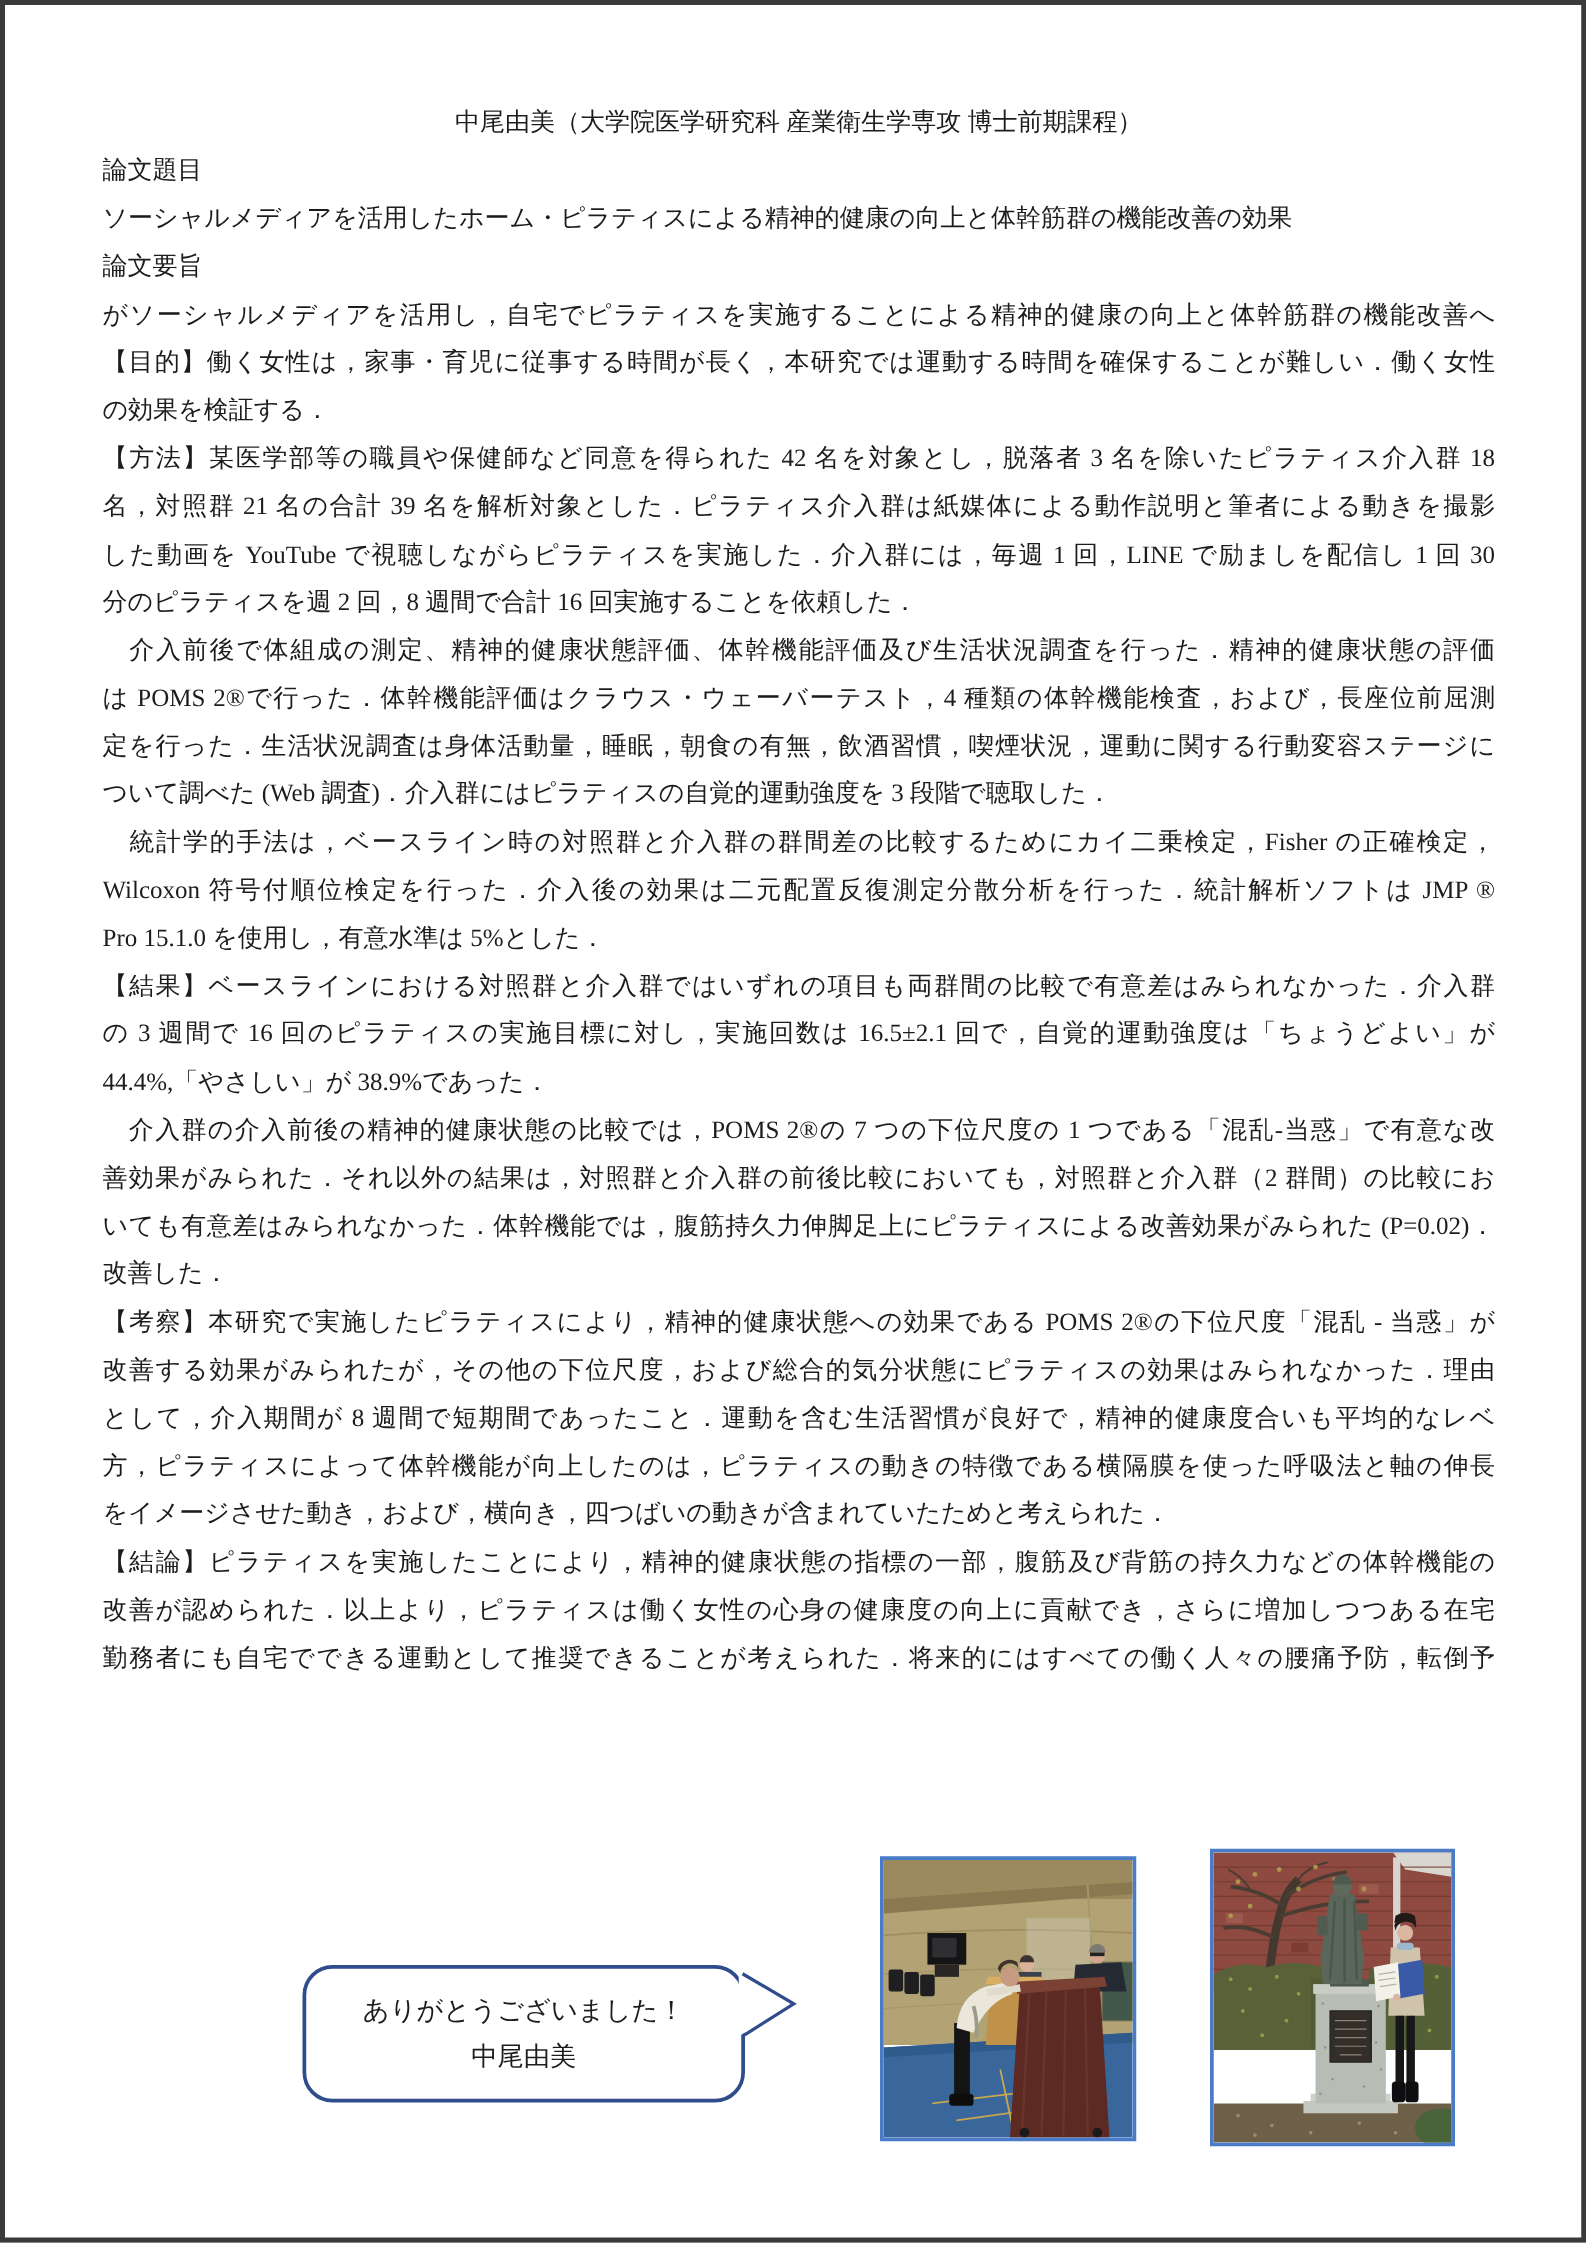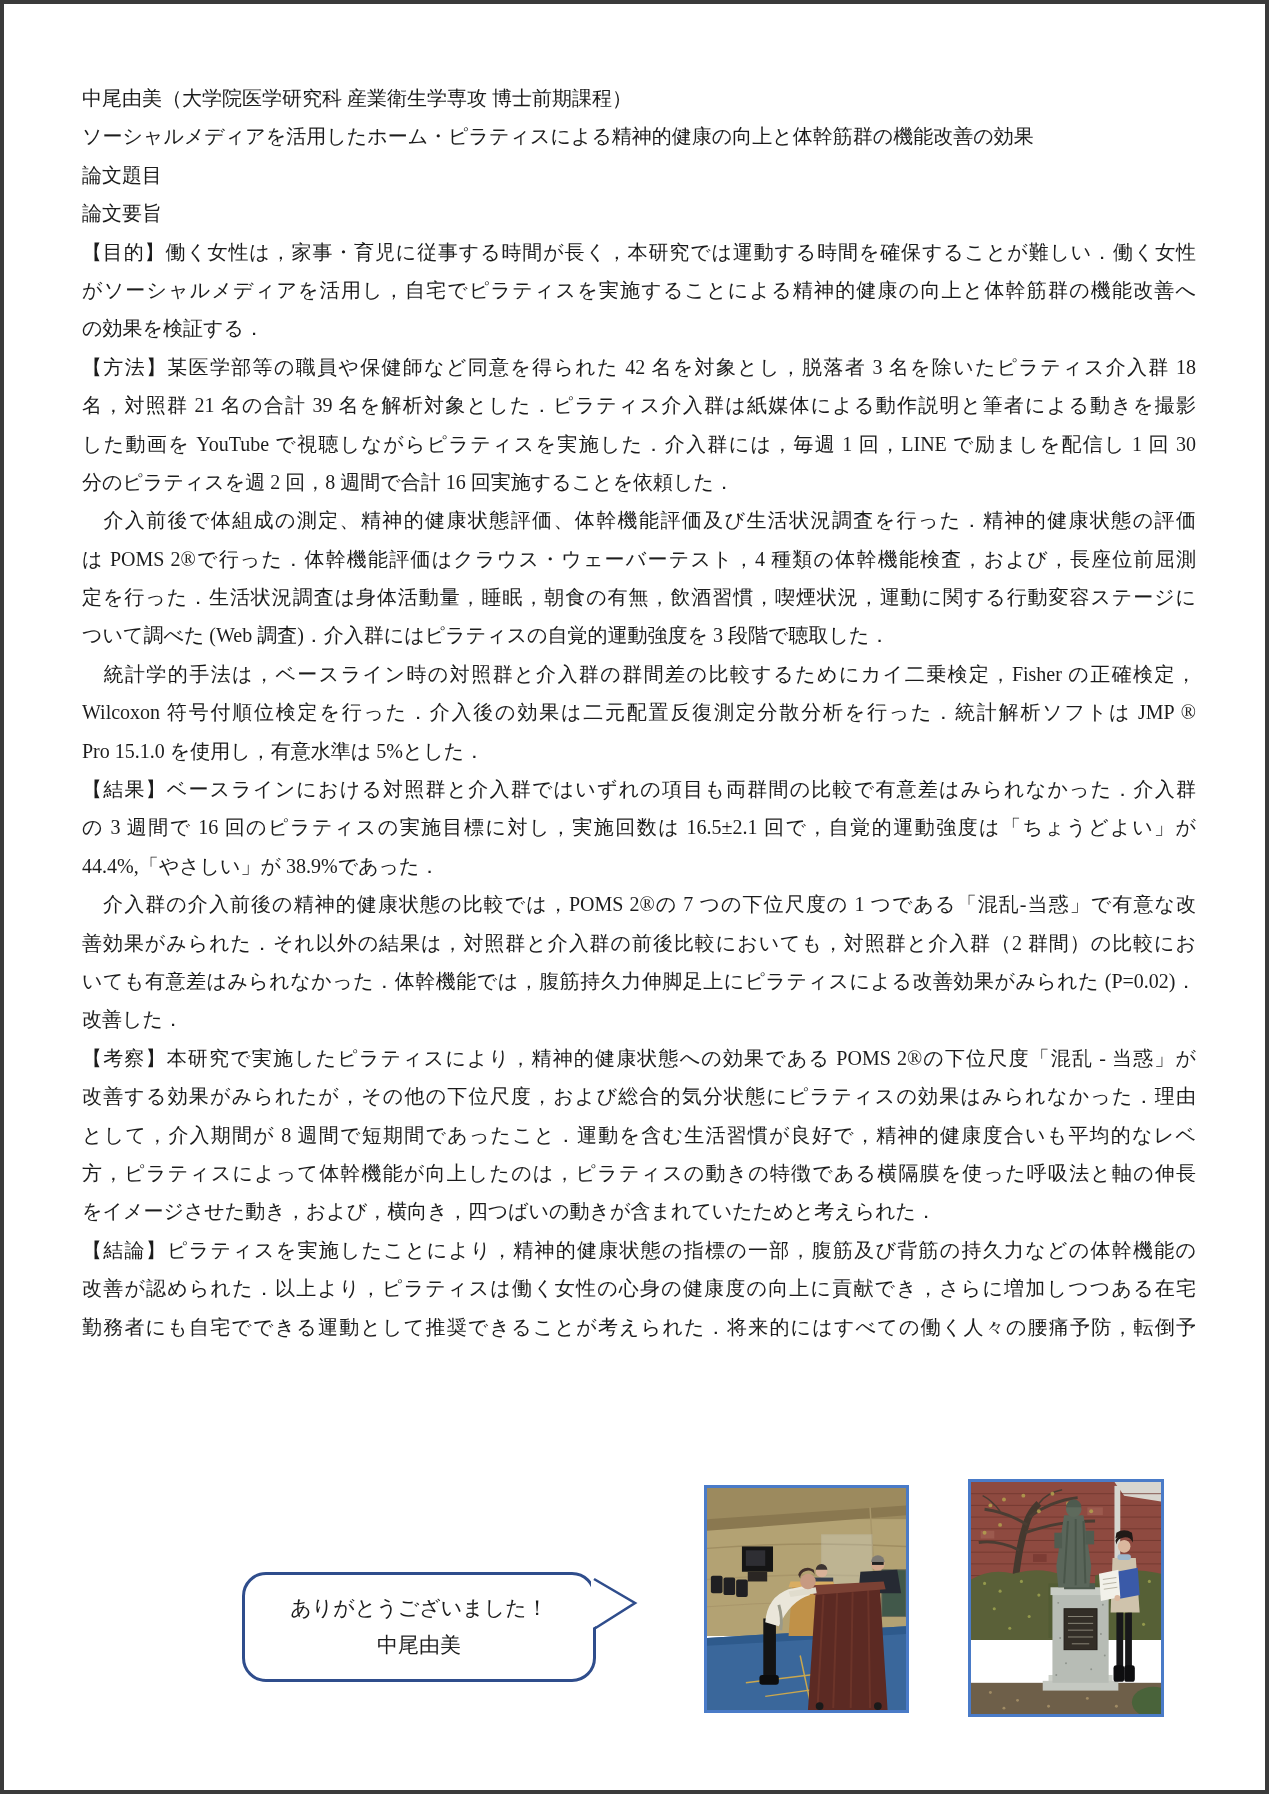--- a/index.html
+++ b/index.html
@@ -8,21 +8,21 @@
     background:#fff; box-sizing:border-box;
     border:4px solid var(--page_border,#3a3a3a);
     font-family:"Liberation Serif","DejaVu Serif",serif;
     color:var(--ink,#1c1c1c);
     overflow:hidden;
   }
   .doc-text{ position:absolute; left:78px; top:75px; width:1114px; font-size:20px; }
   .tl{ height:38.4px; line-height:38.4px; overflow:hidden; white-space:normal; }
   .tl.j{ text-align:justify; text-align-last:justify; }
   .tl.l{ text-align:left; }
-  .tl.r{ text-align:left; }
+  .tl.r{ text-align:center; }
 
   .bubble{
     position:absolute; left:238px; top:1568px; width:354px; height:110px;
     box-sizing:border-box; border:3px solid var(--bubble_border,#2f4d8c);
     border-radius:24px; background:#fff; text-align:center; font-size:21px;
   }
   .bubble .bline{ line-height:37px; }
   .bubble .bline:first-child{ margin-top:15px; }
   .bubble-tail{ position:absolute; left:588px; top:1572px; width:48px; height:56px; overflow:visible; }
 
@@ -31,25 +31,25 @@
   .photo1{ left:700px; top:1481px; width:205px; height:228px; }
   .photo2{ left:964px; top:1475px; width:196px; height:238px; }
 </style>
 </head>
 <body>
 
 <div class="page">
 
   <div class="doc-text" id="doc-text">
       <div class="tl r">中尾由美（大学院医学研究科 産業衛生学専攻 博士前期課程）</div>
+      <div class="tl l">論文題目</div>
       <div class="tl l">ソーシャルメディアを活用したホーム・ピラティスによる精神的健康の向上と体幹筋群の機能改善の効果</div>
-      <div class="tl l">論文題目</div>
       <div class="tl l">論文要旨</div>
+      <div class="tl j">がソーシャルメディアを活用し，自宅でピラティスを実施することによる精神的健康の向上と体幹筋群の機能改善へ</div>
       <div class="tl j">【目的】働く女性は，家事・育児に従事する時間が長く，本研究では運動する時間を確保することが難しい．働く女性</div>
-      <div class="tl j">がソーシャルメディアを活用し，自宅でピラティスを実施することによる精神的健康の向上と体幹筋群の機能改善へ</div>
       <div class="tl l">の効果を検証する．</div>
       <div class="tl j">【方法】某医学部等の職員や保健師など同意を得られた 42 名を対象とし，脱落者 3 名を除いたピラティス介入群 18</div>
       <div class="tl j">名，対照群 21 名の合計 39 名を解析対象とした．ピラティス介入群は紙媒体による動作説明と筆者による動きを撮影</div>
       <div class="tl j">した動画を YouTube で視聴しながらピラティスを実施した．介入群には，毎週 1 回，LINE で励ましを配信し 1 回 30</div>
       <div class="tl l">分のピラティスを週 2 回，8 週間で合計 16 回実施することを依頼した．</div>
       <div class="tl j">　介入前後で体組成の測定、精神的健康状態評価、体幹機能評価及び生活状況調査を行った．精神的健康状態の評価</div>
       <div class="tl j">は POMS 2®で行った．体幹機能評価はクラウス・ウェーバーテスト，4 種類の体幹機能検査，および，長座位前屈測</div>
       <div class="tl j">定を行った．生活状況調査は身体活動量，睡眠，朝食の有無，飲酒習慣，喫煙状況，運動に関する行動変容ステージに</div>
       <div class="tl l">ついて調べた (Web 調査)．介入群にはピラティスの自覚的運動強度を 3 段階で聴取した．</div>
       <div class="tl j">　統計学的手法は，ベースライン時の対照群と介入群の群間差の比較するためにカイ二乗検定，Fisher の正確検定，</div>

